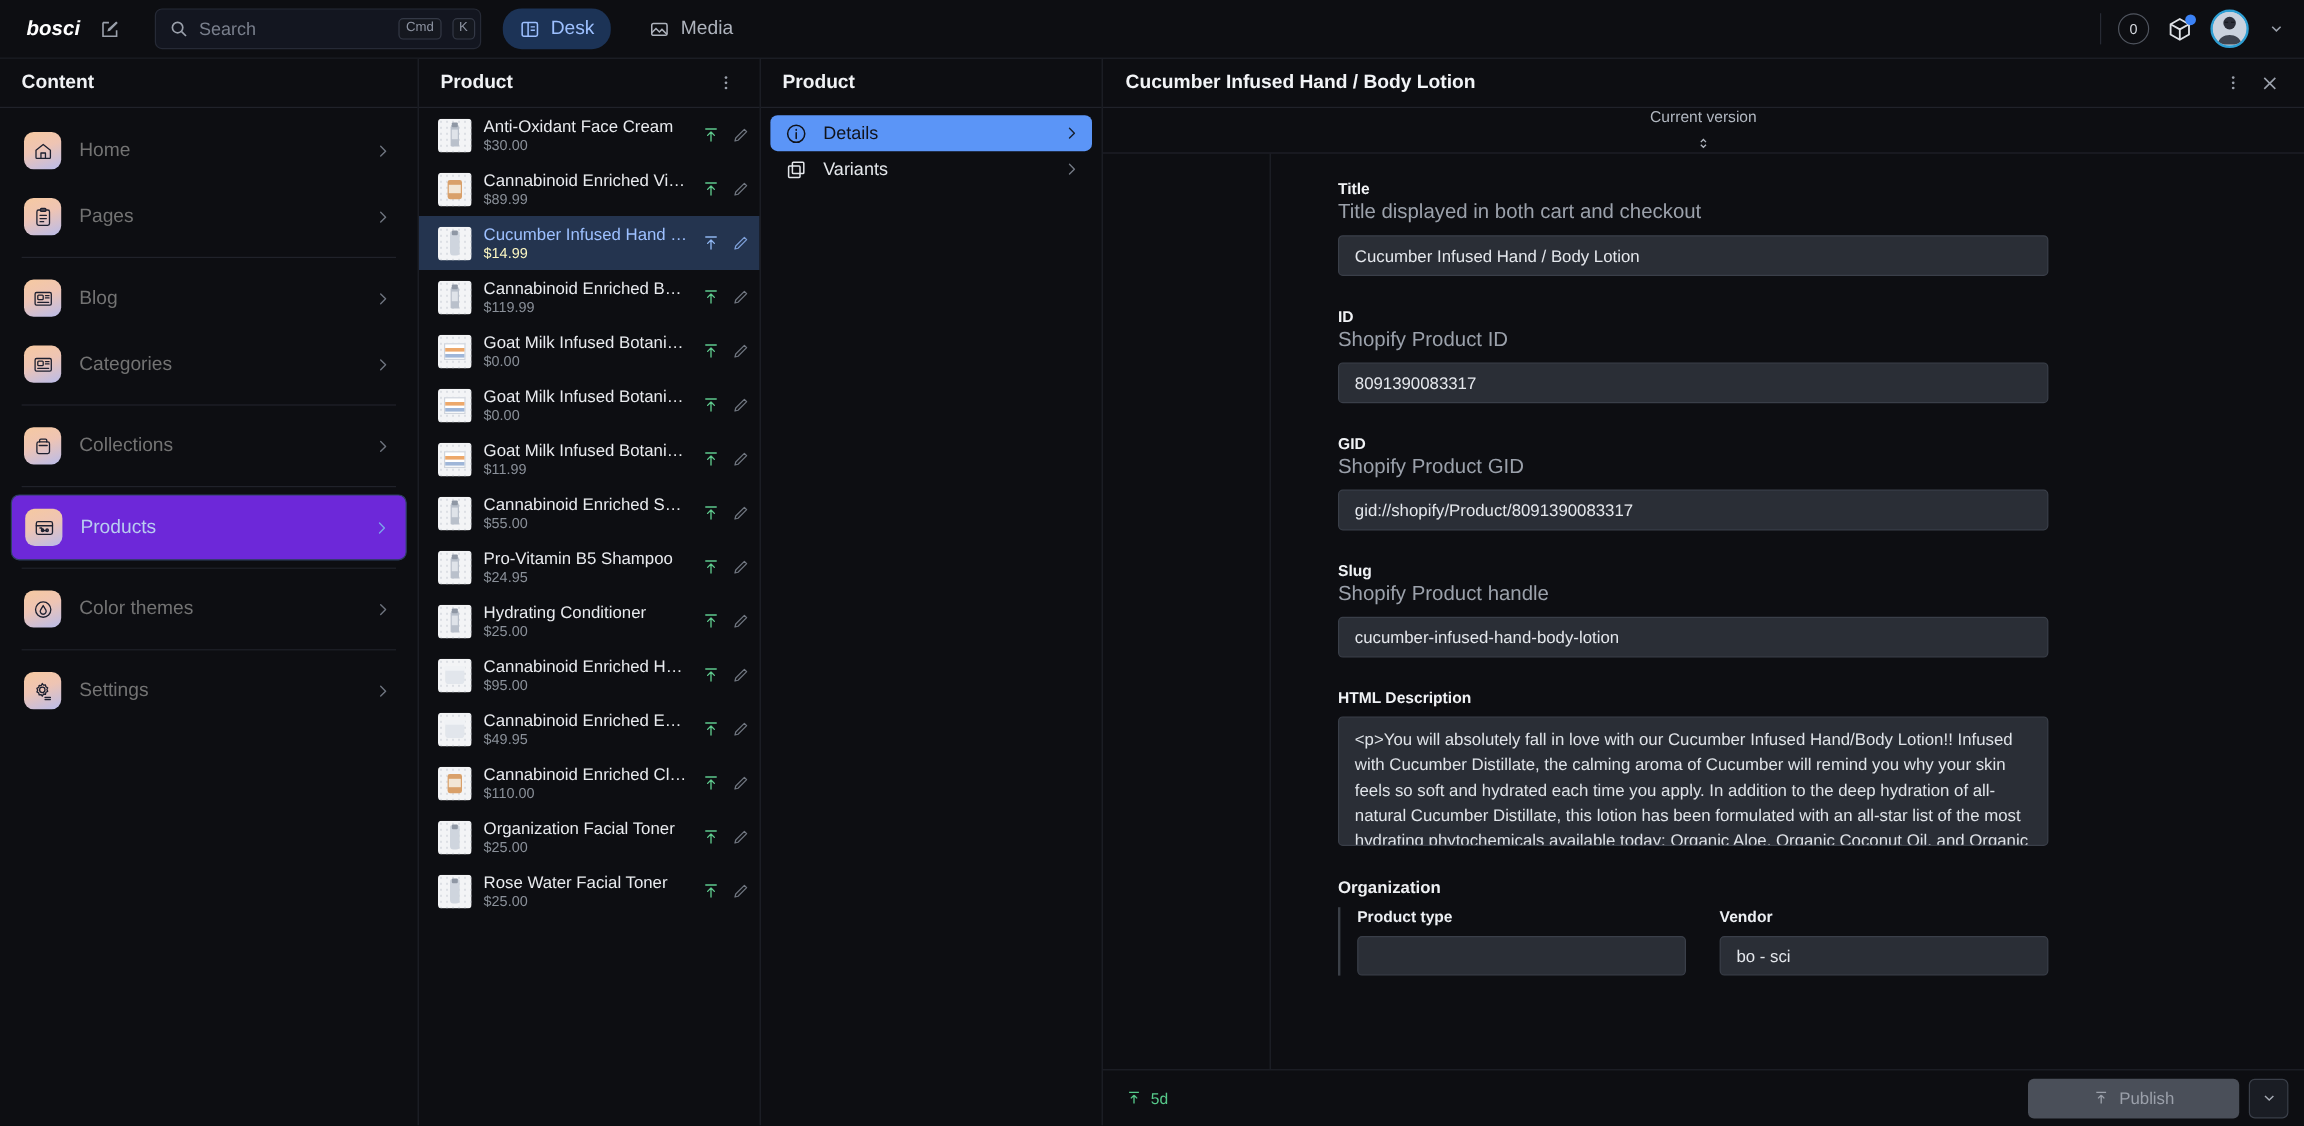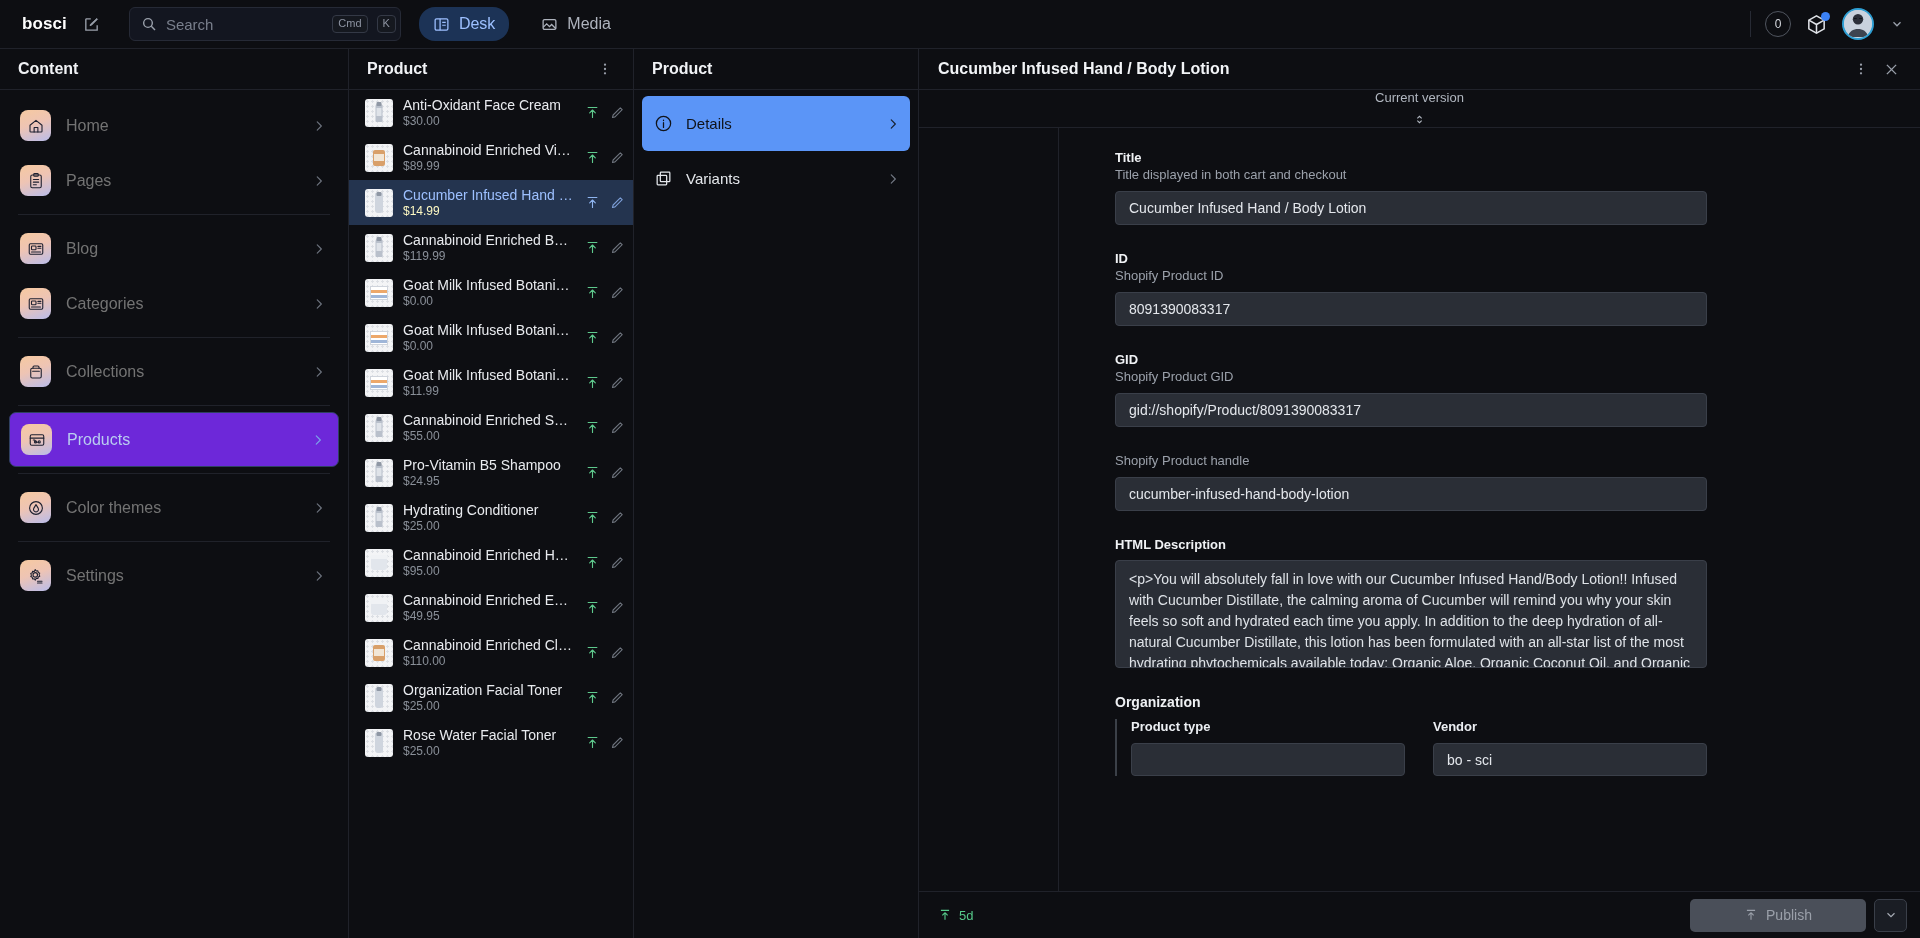--- a/index.html
+++ b/index.html
@@ -14,21 +14,21 @@
 
   
   #topbar {
     height: 49px; min-height: 49px;
     background: #0d0e12;
     border-bottom: 1px solid #20222a;
     display: flex; align-items: center;
     padding: 0 14px 0 22px;
     gap: 10px;
   }
-  #brand { font-size: 17px; font-weight: 700; color: #fff; letter-spacing: .1px; }
+  #brand { font-size: 17px; font-weight: 700; color: #fff; letter-spacing: .1px; font-style: italic; }
   .iconbtn {
     width: 30px; height: 30px; border-radius: 5px;
     display: flex; align-items: center; justify-content: center;
     color: #9aa0ab; cursor: pointer;
   }
 
   #searchbox {
     margin-left: 12px;
     width: 272px; height: 34px;
     background: #131620;
@@ -164,21 +164,21 @@
 
   
   #structcol {
     width: 285px; min-width: 285px;
     border-right: 1px solid #20222a;
     display: flex; flex-direction: column;
   }
   #structlist { padding: 6px 8px; }
   .struct-item {
     display: flex; align-items: center; gap: 13px;
-    height: 55px; padding: 0 10px 0 12px;
+    height: 30px; padding: 0 10px 0 12px;
     border-radius: 6px; cursor: pointer;
     font-size: 15px; color: #e4e7eb;
   }
   .struct-item.active { background: #5b95f7; color: #10131a; }
   .struct-item .lbl { flex: 1; }
   .struct-item .chev { color: #73798, }
   .struct-item .chev { color: #737984; font-size: 14px; }
   .struct-item.active .chev { color: #16202f; }
 
   
@@ -195,21 +195,21 @@
     padding: 0 16px; gap: 7px; flex-direction: column;
   }
   #version-lbl { font-size: 13px; color: #b1b7c0; cursor: pointer; }
   #detail-body { flex: 1; display: flex; min-height: 0; border-top: 1px solid #20222a; }
   #detail-gutter { width: 140px; min-width: 140px; border-right: 1px solid #20222a; }
   #form-scroll { flex: 1; overflow-y: auto; padding: 22px 0 0 0; min-width: 0; }
   #form-inner { width: 592px; margin-left: 56px; padding-bottom: 30px; }
 
   .field { margin-bottom: 26px; }
   .f-label { font-size: 13px; font-weight: 700; color: #f0f2f5; margin-bottom: 2px; }
-  .f-desc { font-size: 13px; color: #9ba1ab; margin-bottom: 9px; }
+  .f-desc { font-size: 17px; color: #9ba1ab; margin-bottom: 9px; }
   .f-input {
     background: #2a2e36; border: 1px solid #3a3f49; border-radius: 4px;
     min-height: 34px; display: flex; align-items: center;
     padding: 0 13px; font-size: 14px; color: #e4e7ec; cursor: text;
   }
   .f-textarea {
     background: #2a2e36; border: 1px solid #3a3f49; border-radius: 4px;
     height: 108px; overflow: hidden;
     padding: 8px 13px 0; font-size: 14px; line-height: 21px; color: #dfe3e8;
     cursor: text;
@@ -861,20 +861,21 @@
               <div class="f-label">ID</div>
               <div class="f-desc">Shopify Product ID</div>
               <div class="f-input">8091390083317</div>
             </div>
             <div class="field">
               <div class="f-label">GID</div>
               <div class="f-desc">Shopify Product GID</div>
               <div class="f-input">gid://shopify/Product/8091390083317</div>
             </div>
             <div class="field">
+              <div class="f-label">Slug</div>
               <div class="f-desc">Shopify Product handle</div>
               <div class="f-input">cucumber-infused-hand-body-lotion</div>
             </div>
             <div class="field">
               <div class="f-label" style="margin-bottom:8px">HTML Description</div>
               <div class="f-textarea">&lt;p&gt;You will absolutely fall in love with our Cucumber Infused Hand/Body Lotion!!  Infused with Cucumber Distillate, the calming aroma of Cucumber will remind you why your skin feels so soft and hydrated each time you apply. In addition to the deep hydration of all-natural Cucumber Distillate, this lotion has been formulated with an all-star list of the most hydrating phytochemicals available today: Organic Aloe, Organic Coconut Oil, and Organic Jojoba Oil</div>
             </div>
             <div>
               <div class="org-title">Organization</div>
               <div class="org-grid">

